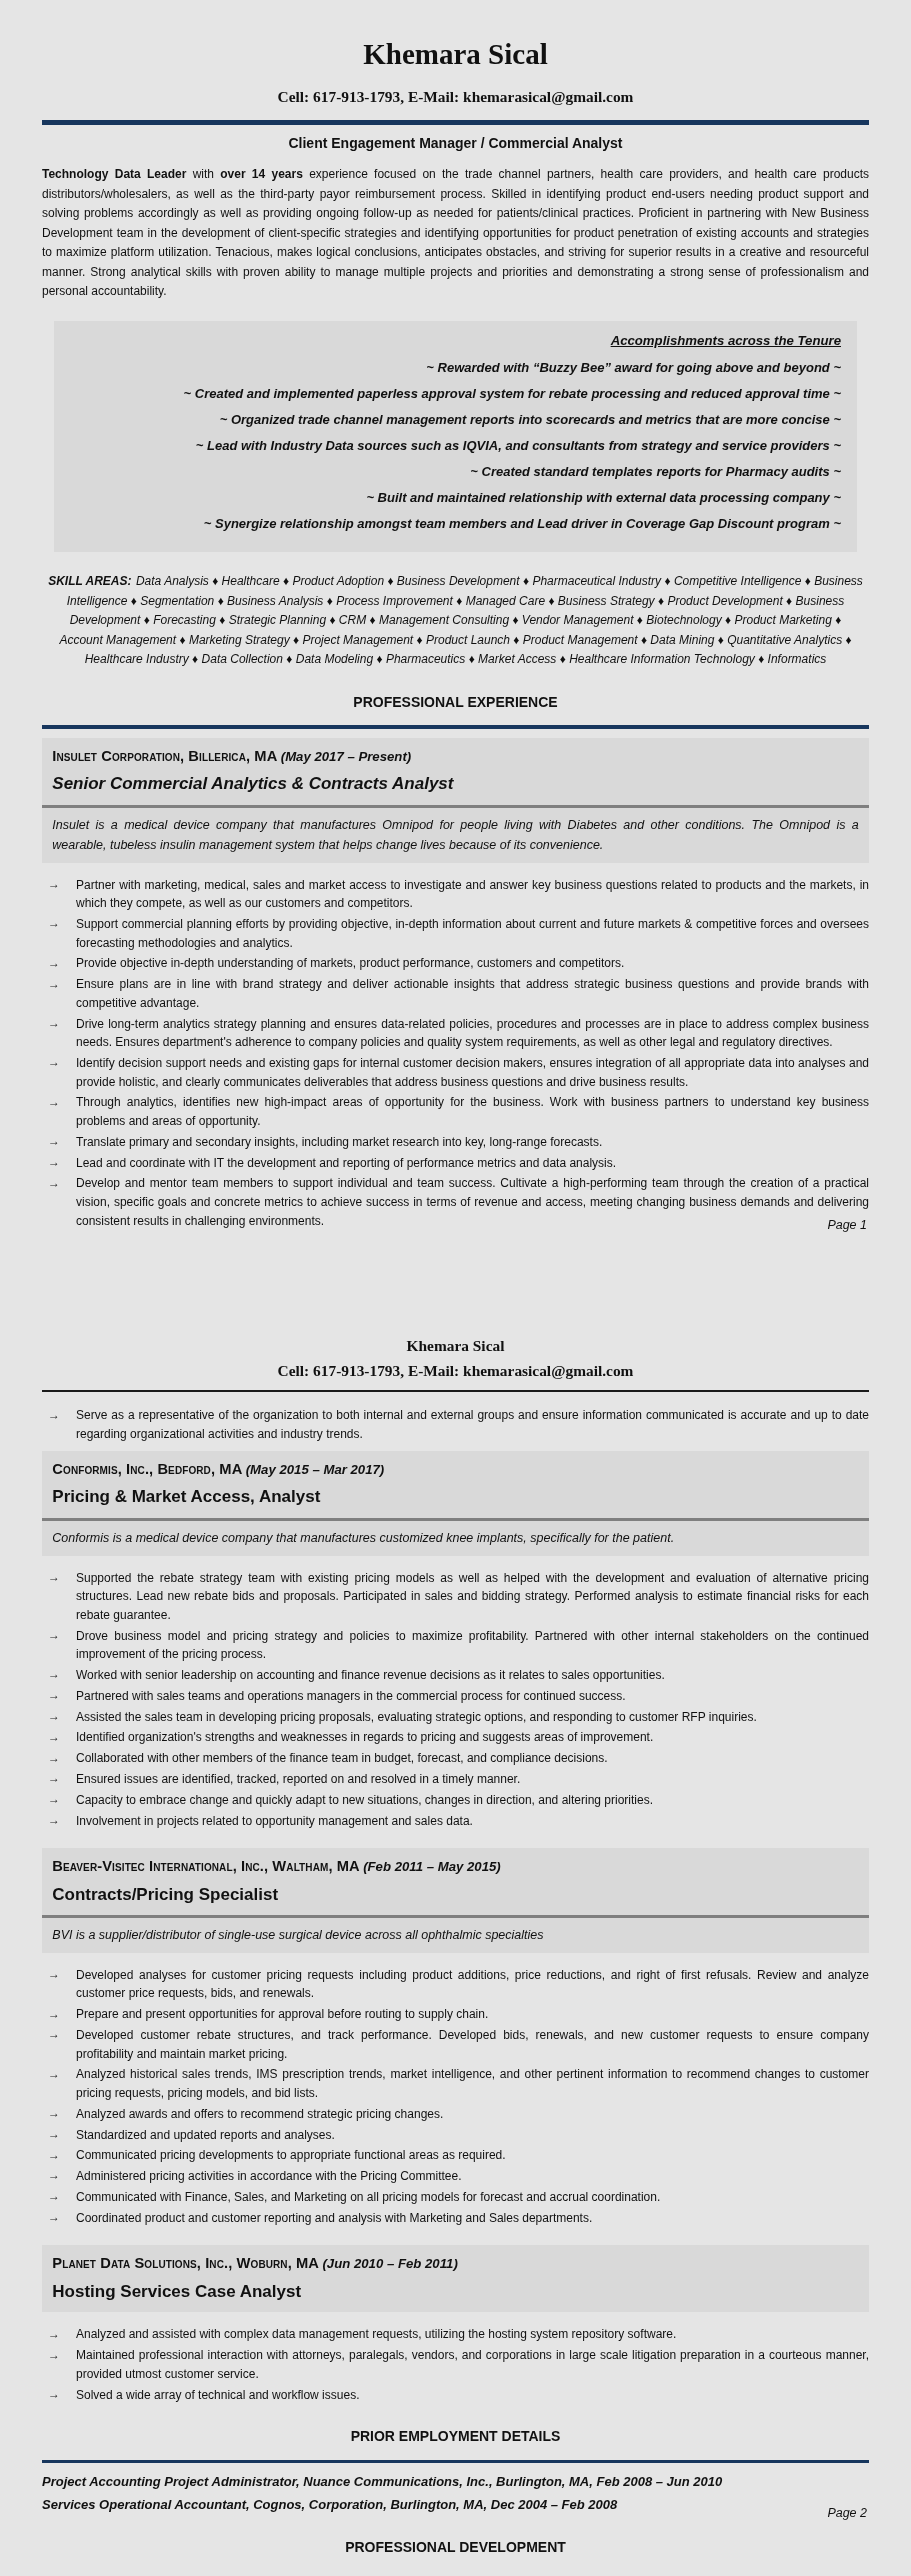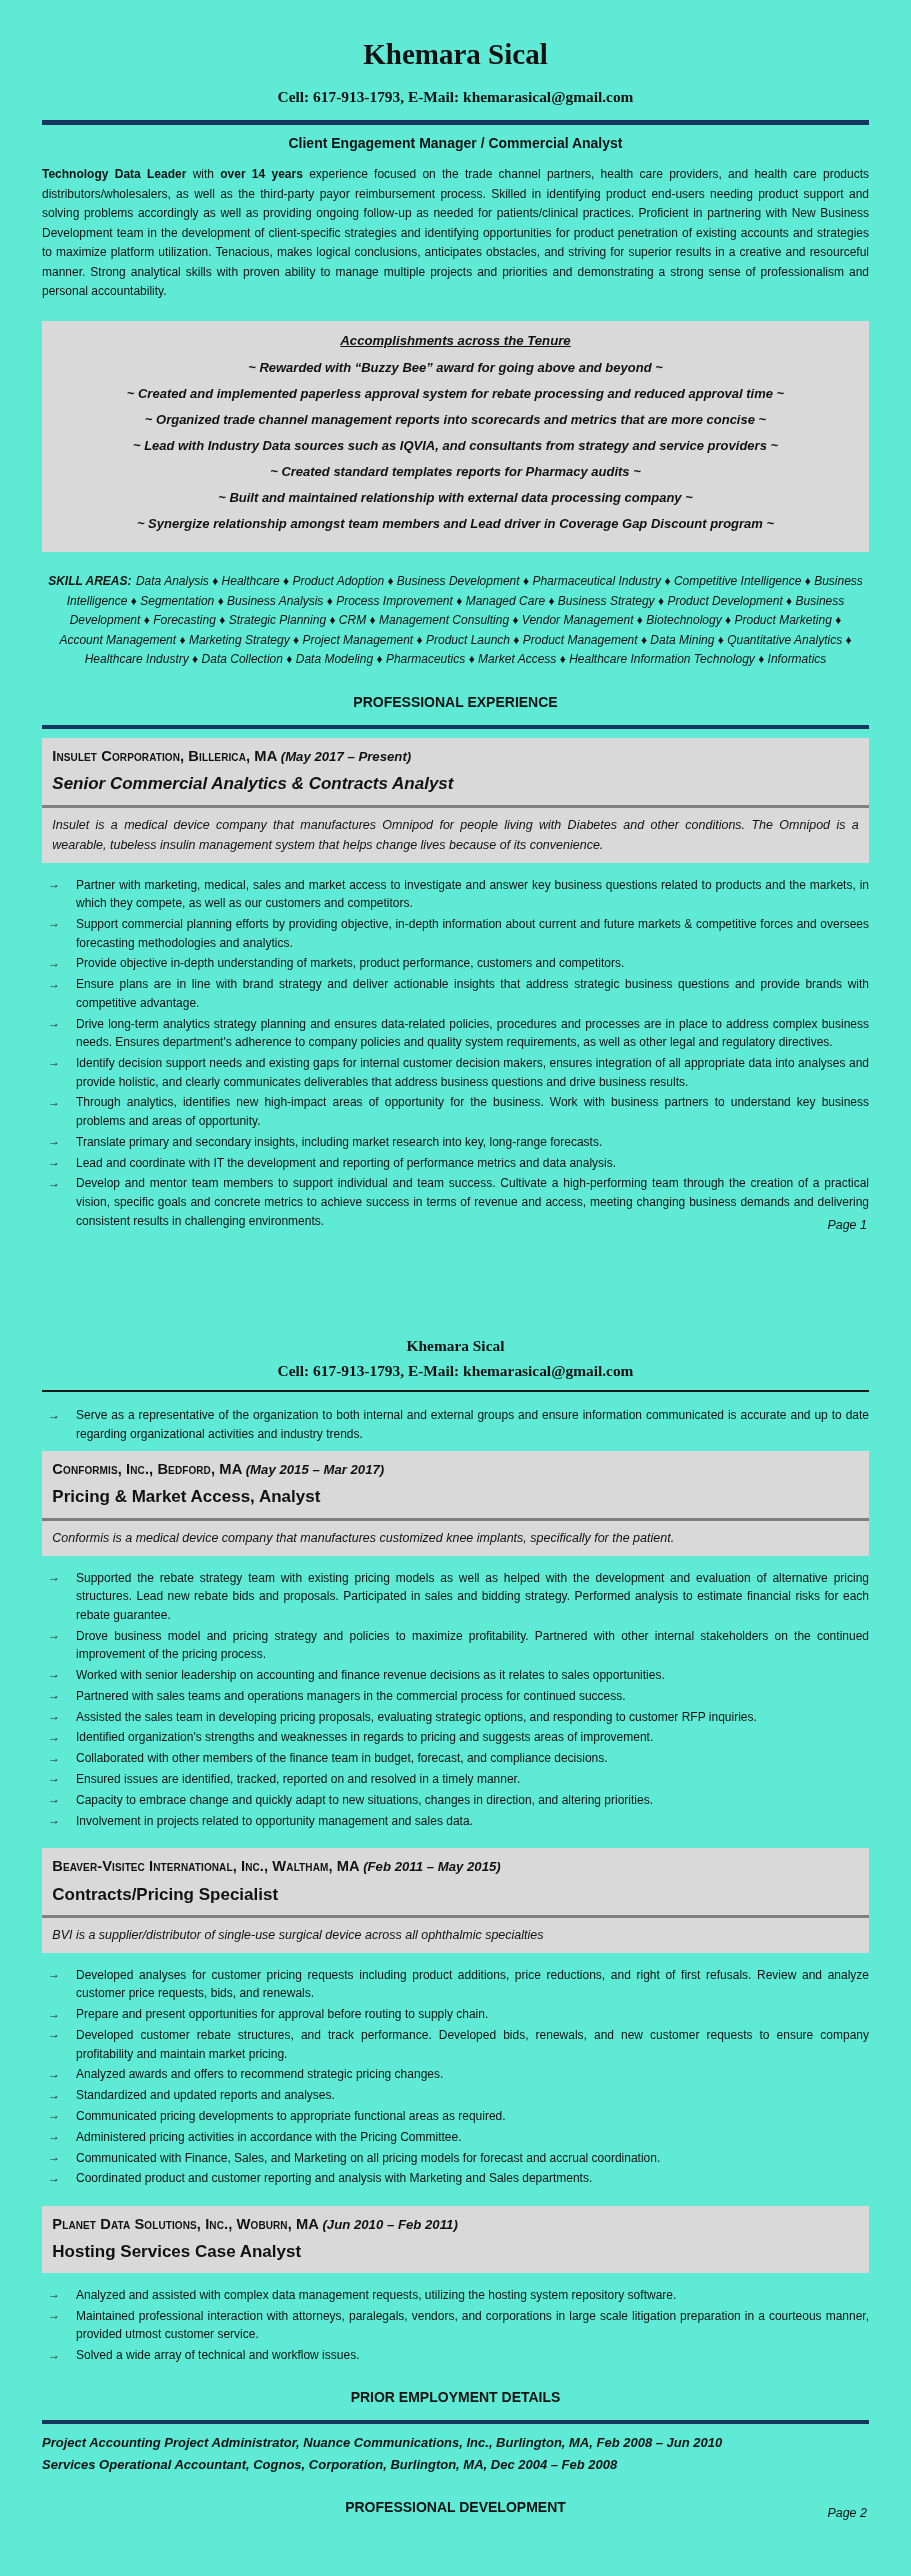--- a/index.html
+++ b/index.html
@@ -1,31 +1,31 @@
 <!DOCTYPE html>
 <html style="font-size:11.8px"><head>
 <meta charset="utf-8">
 <style>
   html,body{margin:0;padding:0;background:#fff;}
   body{font-family:"Liberation Sans",sans-serif;font-size:12px;line-height:1.55;color:#111;width:911px;}
-  .page{width:911px;height:1288px;padding:26.5px 42px 0;box-sizing:border-box;position:relative;overflow:hidden;background:#5eead4;}
+  .page{width:911px;height:1288px;padding:26.5px 42px 0;box-sizing:border-box;position:relative;overflow:hidden;background:#e5e5e5;}
 
   .doc-name{font-family:"Liberation Serif",serif;font-size:29px;font-weight:bold;text-align:center;margin:5.9px 0 7.3px;}
   .doc-sub{font-family:"Liberation Serif",serif;font-weight:bold;font-size:15.4px;text-align:center;margin:1.5px 0;}
   .rule-navy{height:4.4px;background:#17365d;border:none;margin:11.8px 0 7.3px;}
   .rule-navy.s{height:3.7px;margin:2.9px 0 8.8px;}
   .rule-dark{height:1.5px;background:#1a1a1a;border:none;margin:7.3px 0 14.7px;}
 
   .role-title{font-size:14px;font-weight:bold;text-align:center;margin:8.8px 0 10.3px;}
   .para{text-align:justify;margin:0;}
   .summary{line-height:1.62;}
   .b{font-weight:bold;}
 
   .graybox{background:#d9d9d9;padding:7.3px 10.3px;}
-  .acc{margin:19px 0 0;text-align:center;padding:10.3px 16px 11.8px;}
+  .acc{margin:19px 12px 0;text-align:right;padding:10.3px 16px 11.8px;}
   .acc-title{font-weight:bold;font-style:italic;text-decoration:underline;font-size:13.2px;margin-bottom:6.6px;}
   .acc-line{font-weight:bold;font-style:italic;font-size:13px;margin:5.9px 0;}
 
   .skills{font-style:italic;text-align:center;margin:20.6px 5.9px 0;line-height:1.62;}
   .skill-label{font-weight:bold;margin-right:4.4px;}
   .skill-item{white-space:normal;}
   .skills-items .skill-item:not(:last-of-type)::after{content:" \2666  ";}
 
   .section-heading{font-size:14px;font-weight:bold;text-align:center;margin:22px 0 11.8px;}
 
@@ -158,20 +158,21 @@
         </div>
         <div class="job-title">Contracts/Pricing Specialist</div>
         <div class="sep"></div>
         <div class="job-desc">BVI is a supplier/distributor of single-use surgical device across all ophthalmic specialties</div>
       </div>
       <ul class="bullets">
 
       <li>Developed analyses for customer pricing requests including product additions, price reductions, and right of first refusals. Review and analyze customer price requests, bids, and renewals.</li>
           <li>Prepare and present opportunities for approval before routing to supply chain.</li>
           <li>Developed customer rebate structures, and track performance. Developed bids, renewals, and new customer requests to ensure company profitability and maintain market pricing.</li>
+          <li>Analyzed historical sales trends, IMS prescription trends, market intelligence, and other pertinent information to recommend changes to customer pricing requests, pricing models, and bid lists.</li>
           <li>Analyzed awards and offers to recommend strategic pricing changes.</li>
           <li>Standardized and updated reports and analyses.</li>
           <li>Communicated pricing developments to appropriate functional areas as required.</li>
           <li>Administered pricing activities in accordance with the Pricing Committee.</li>
           <li>Communicated with Finance, Sales, and Marketing on all pricing models for forecast and accrual coordination.</li>
           <li>Coordinated product and customer reporting and analysis with Marketing and Sales departments.</li>
         </ul>
     </section>
 
     <section class="job">

